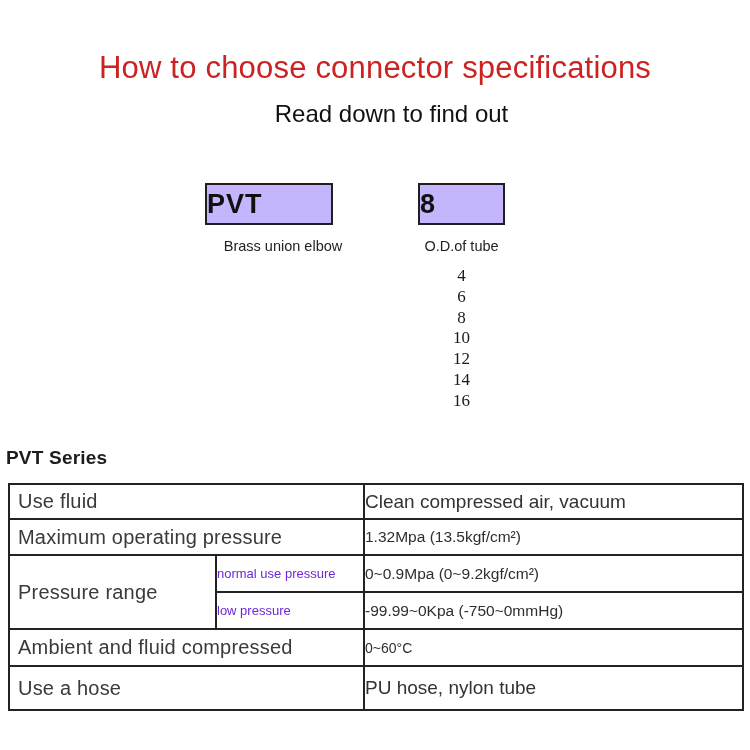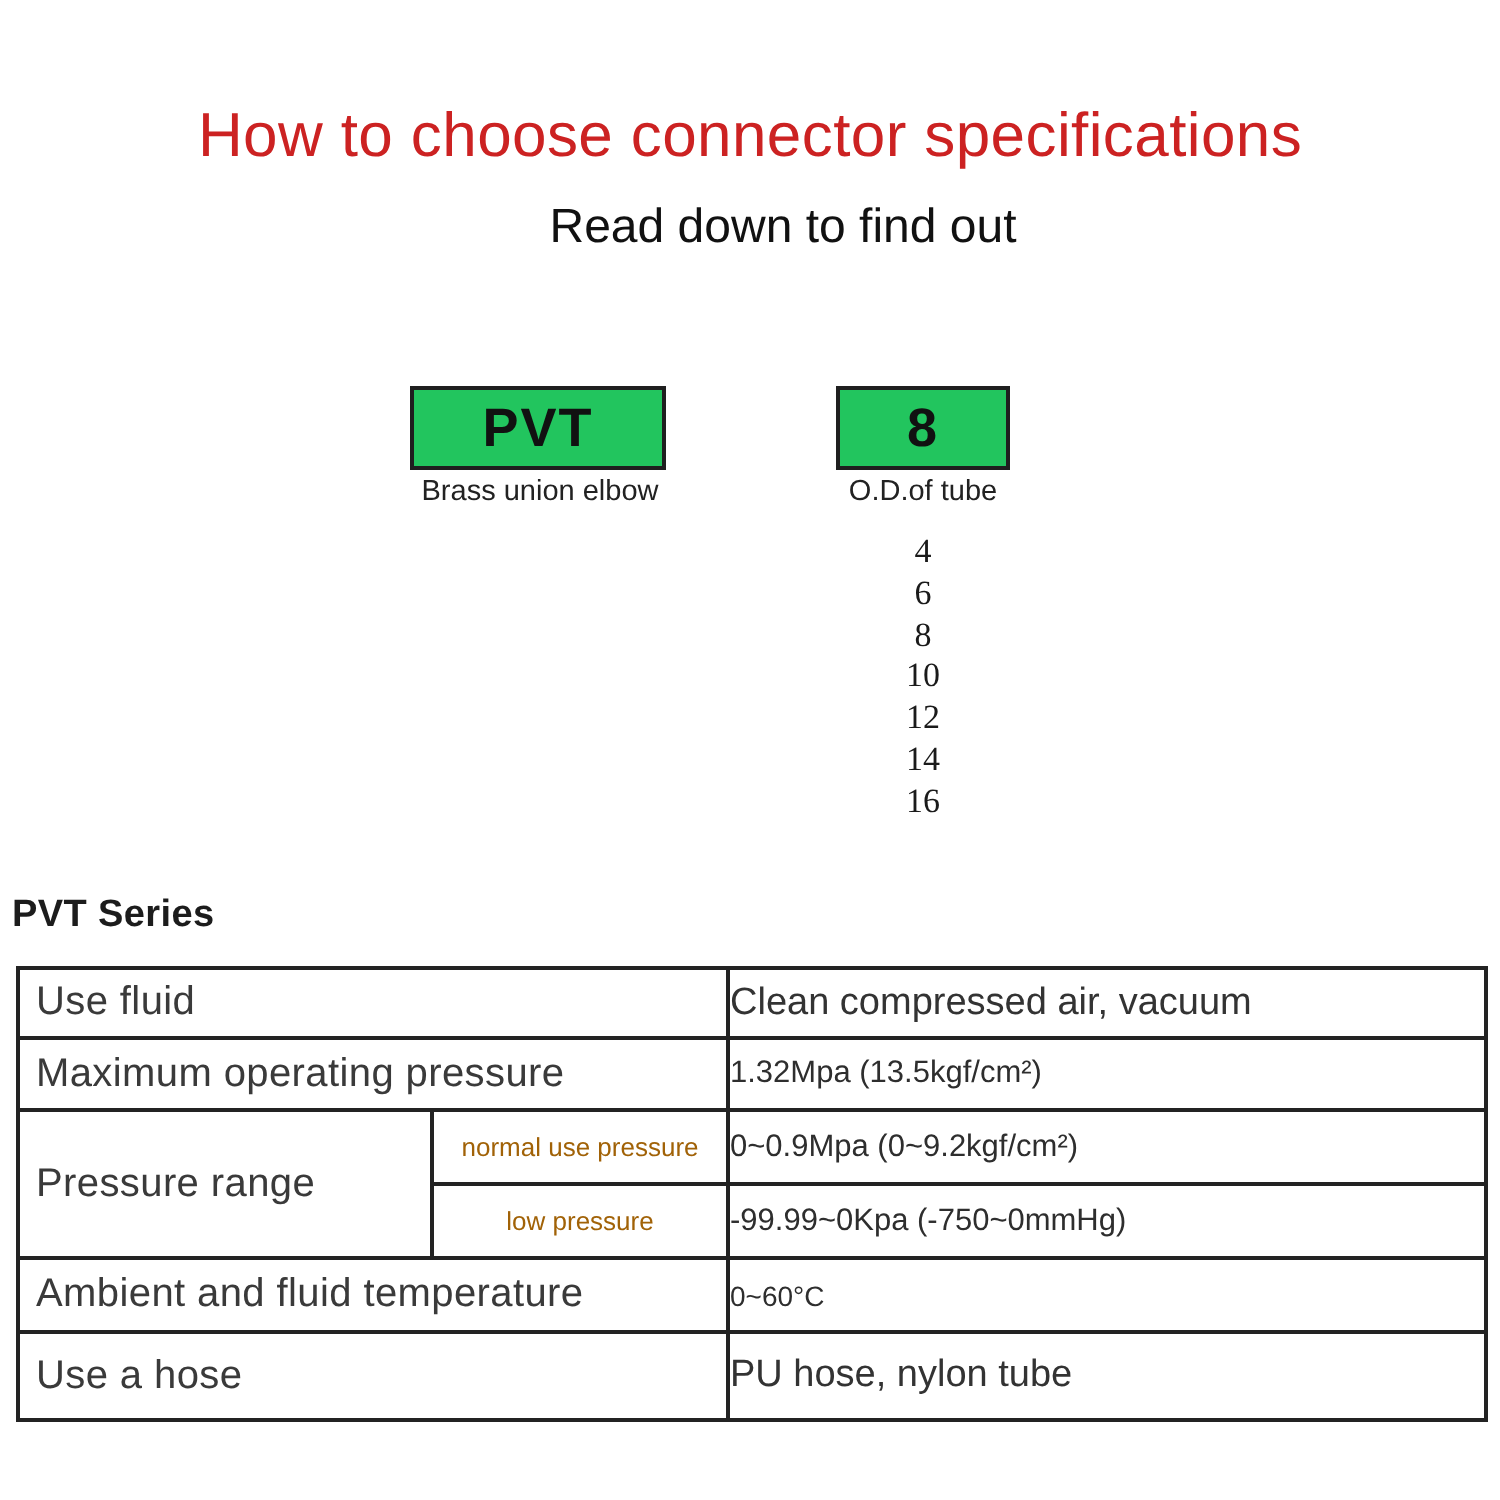--- a/index.html
+++ b/index.html
@@ -23,43 +23,43 @@
     position: absolute;
     top: 100px; left: 0; width: 750px;
     text-align: center;
     font-size: 24px;
     color: #111111;
     padding-left: 33px;
   }
 
   .code-box {
     position: absolute;
-    top: 193px;
+    top: 183px;
     height: 42px;
     border: 2px solid #1f1f1f;
-    background: #22c55e;
+    background: #c4b5fd;
     display: flex;
     align-items: center;
-    justify-content: center;
+    justify-content: flex-start;
     font-weight: bold;
     font-size: 27px;
     letter-spacing: 1px;
     color: #111111;
   }
   .box-pvt { left: 205px; width: 128px; }
   .box-size { left: 418px; width: 87px; }
 
   .box-caption {
     position: absolute;
     top: 238px;
     text-align: center;
     font-size: 14.5px;
     color: #222222;
   }
-  .caption-pvt { left: 186px; width: 168px; }
+  .caption-pvt { left: 199px; width: 168px; }
   .caption-size { left: 398px; width: 127px; }
 
   .tube-sizes {
     position: absolute;
     top: 266px; left: 398px; width: 127px;
     text-align: center;
     font-family: "Liberation Serif", serif;
     font-size: 17px;
     line-height: 20.8px;
     color: #1a1a1a;
@@ -89,22 +89,22 @@
   }
   td.beige { background: #f2edde; }
   td.lbl {
     font-size: 20px;
     color: #3a3a3a;
     padding-left: 8px;
     letter-spacing: 0.2px;
   }
   td.sublbl {
     font-size: 13px;
-    color: #a16207;
-    text-align: center;
+    color: #6d28d9;
+    text-align: left;
     margin-left: 43px;
   }
   td.val { color: #2e2e2e; }
   td.val-lg { font-size: 19px; color: #333333; }
   td.val-md { font-size: 15.5px; }
   td.val-sm { font-size: 14px; }
 
   .r1 { height: 35px; }
   .r2 { height: 36px; }
   .r3 { height: 37px; }
@@ -158,21 +158,21 @@
   <tr class="r3">
     <td class="lbl" rowspan="2">Pressure range</td>
     <td class="sublbl beige">normal use pressure</td>
     <td class="val val-md beige">0~0.9Mpa (0~9.2kgf/cm²)</td>
   </tr>
   <tr class="r4">
     <td class="sublbl">low pressure</td>
     <td class="val val-md">-99.99~0Kpa (-750~0mmHg)</td>
   </tr>
   <tr class="r5">
-    <td class="lbl beige" colspan="2">Ambient and fluid temperature</td>
+    <td class="lbl beige" colspan="2">Ambient and fluid compressed</td>
     <td class="val val-sm beige">0~60°C</td>
   </tr>
   <tr class="r6">
     <td class="lbl" colspan="2">Use a hose</td>
     <td class="val val-lg">PU hose, nylon tube</td>
   </tr>
 </tbody>
   </table>
 
 </body></html>

